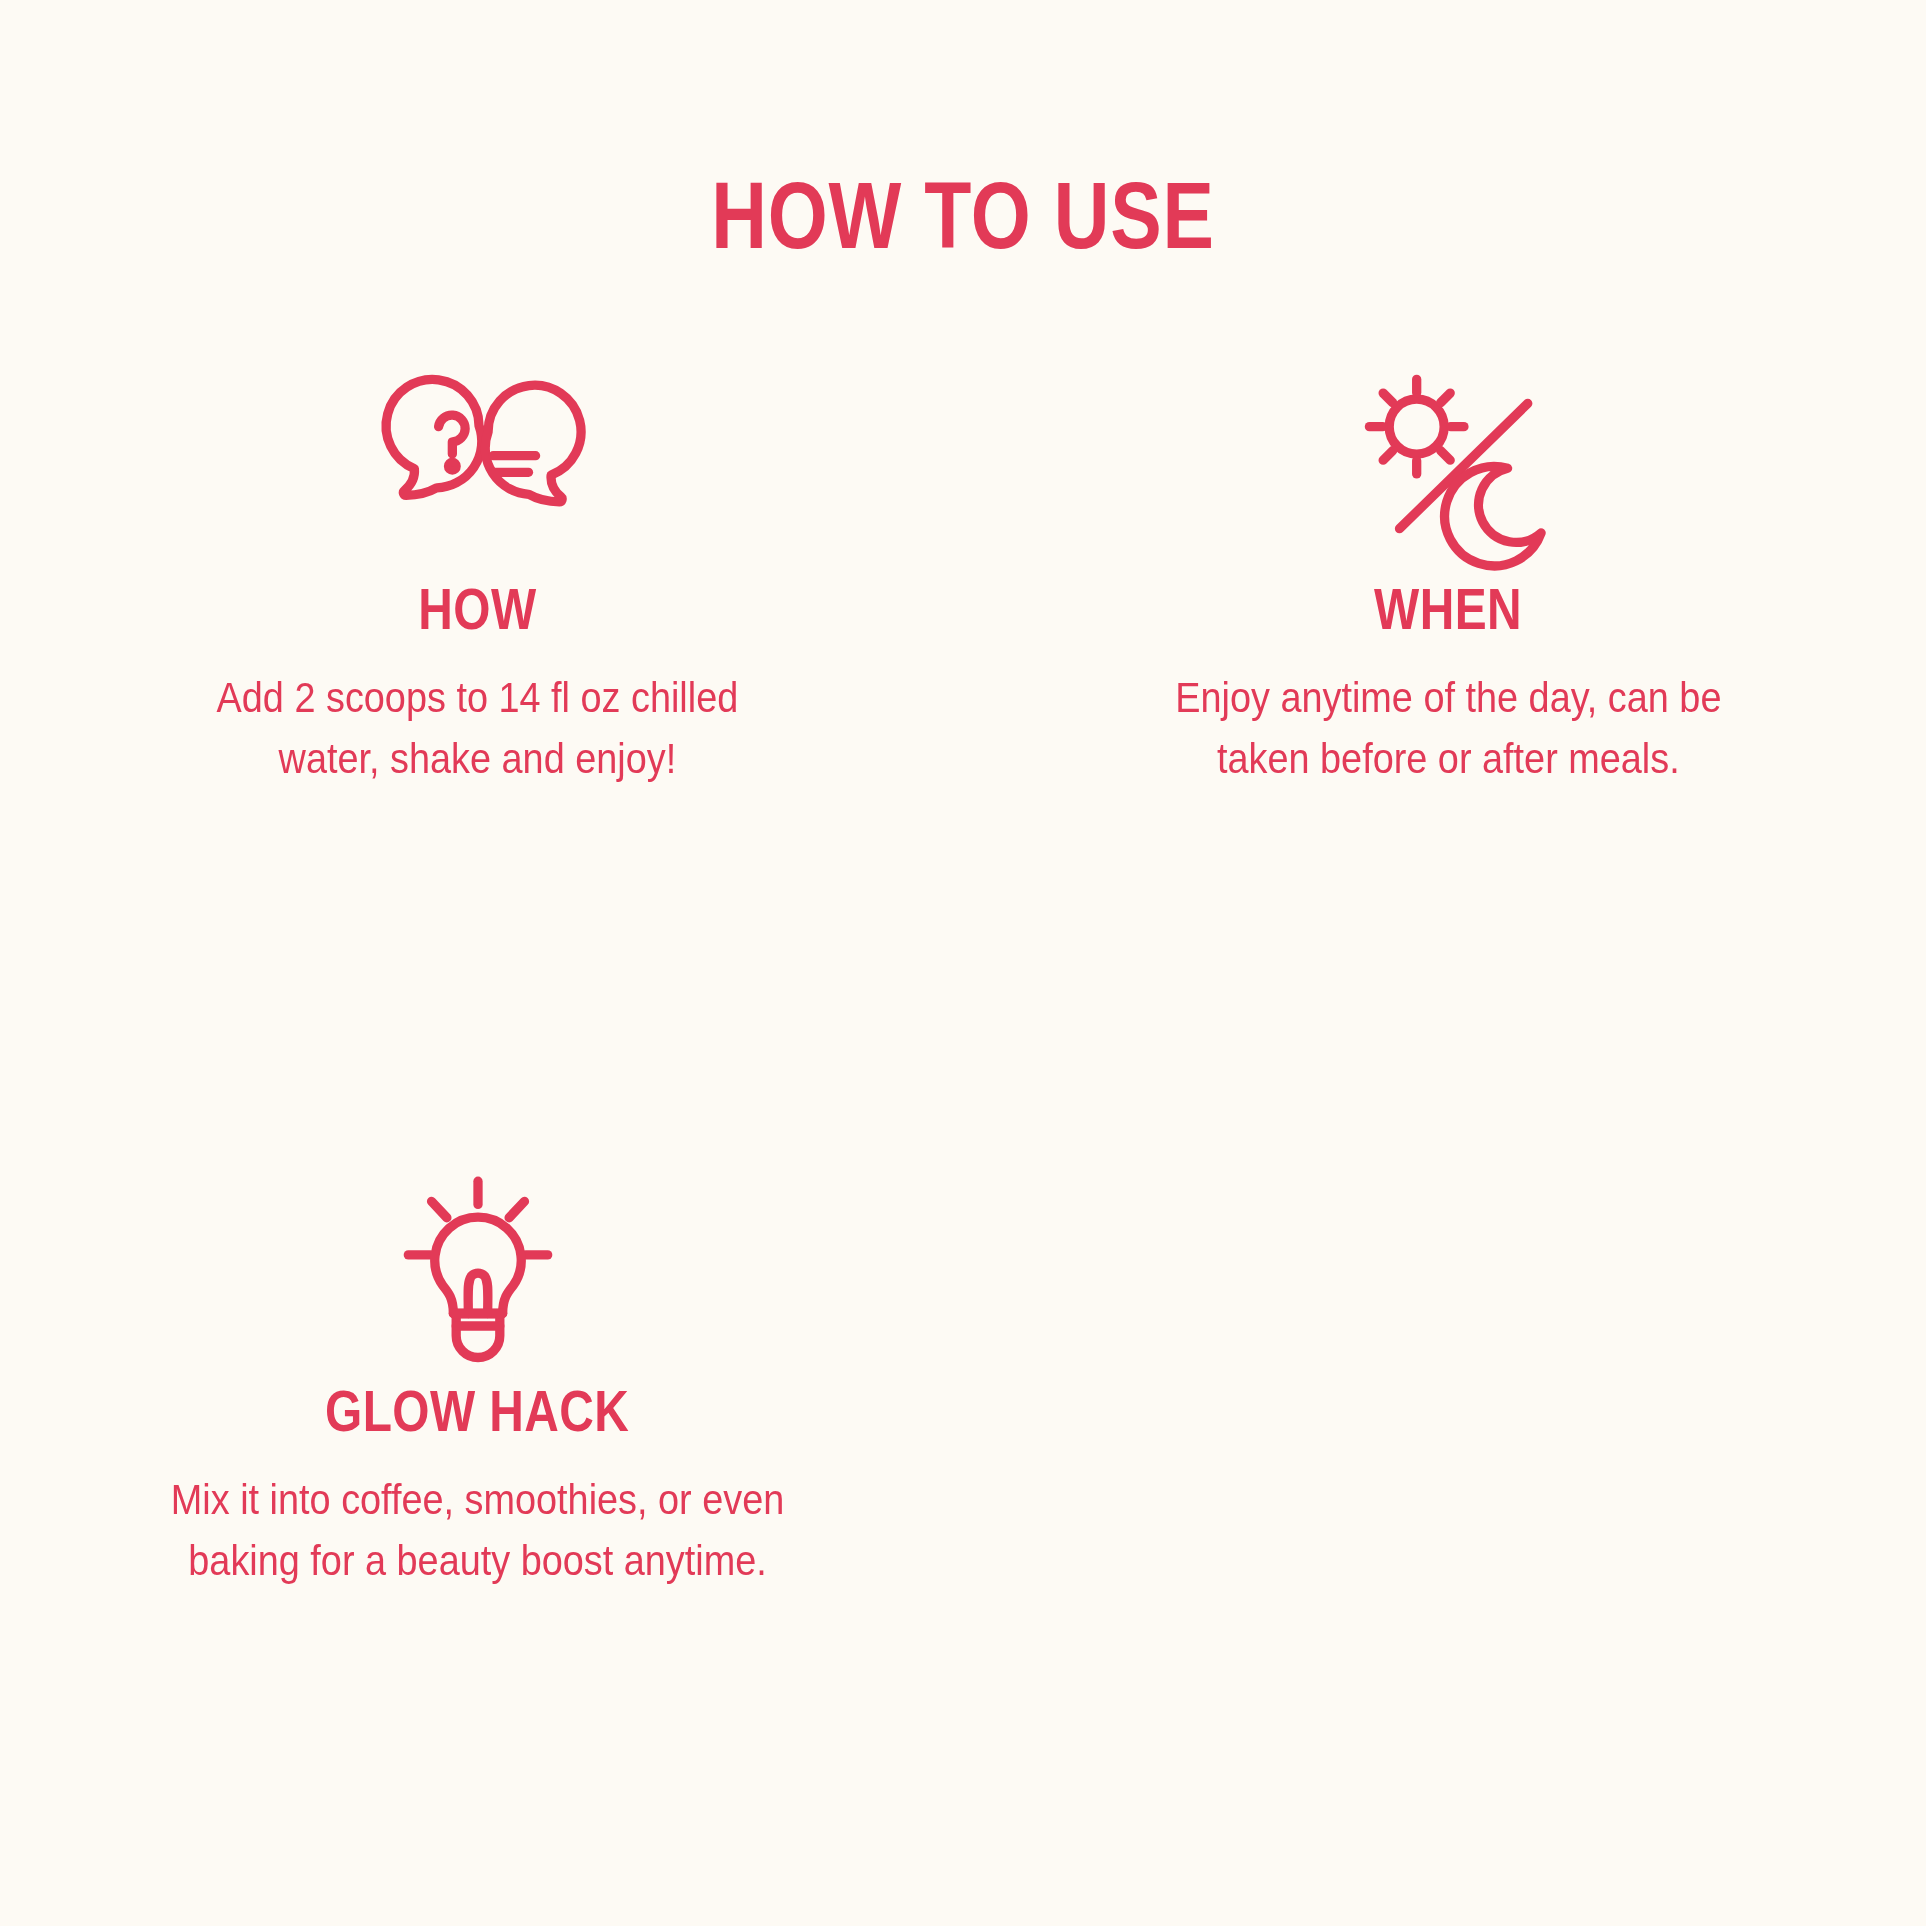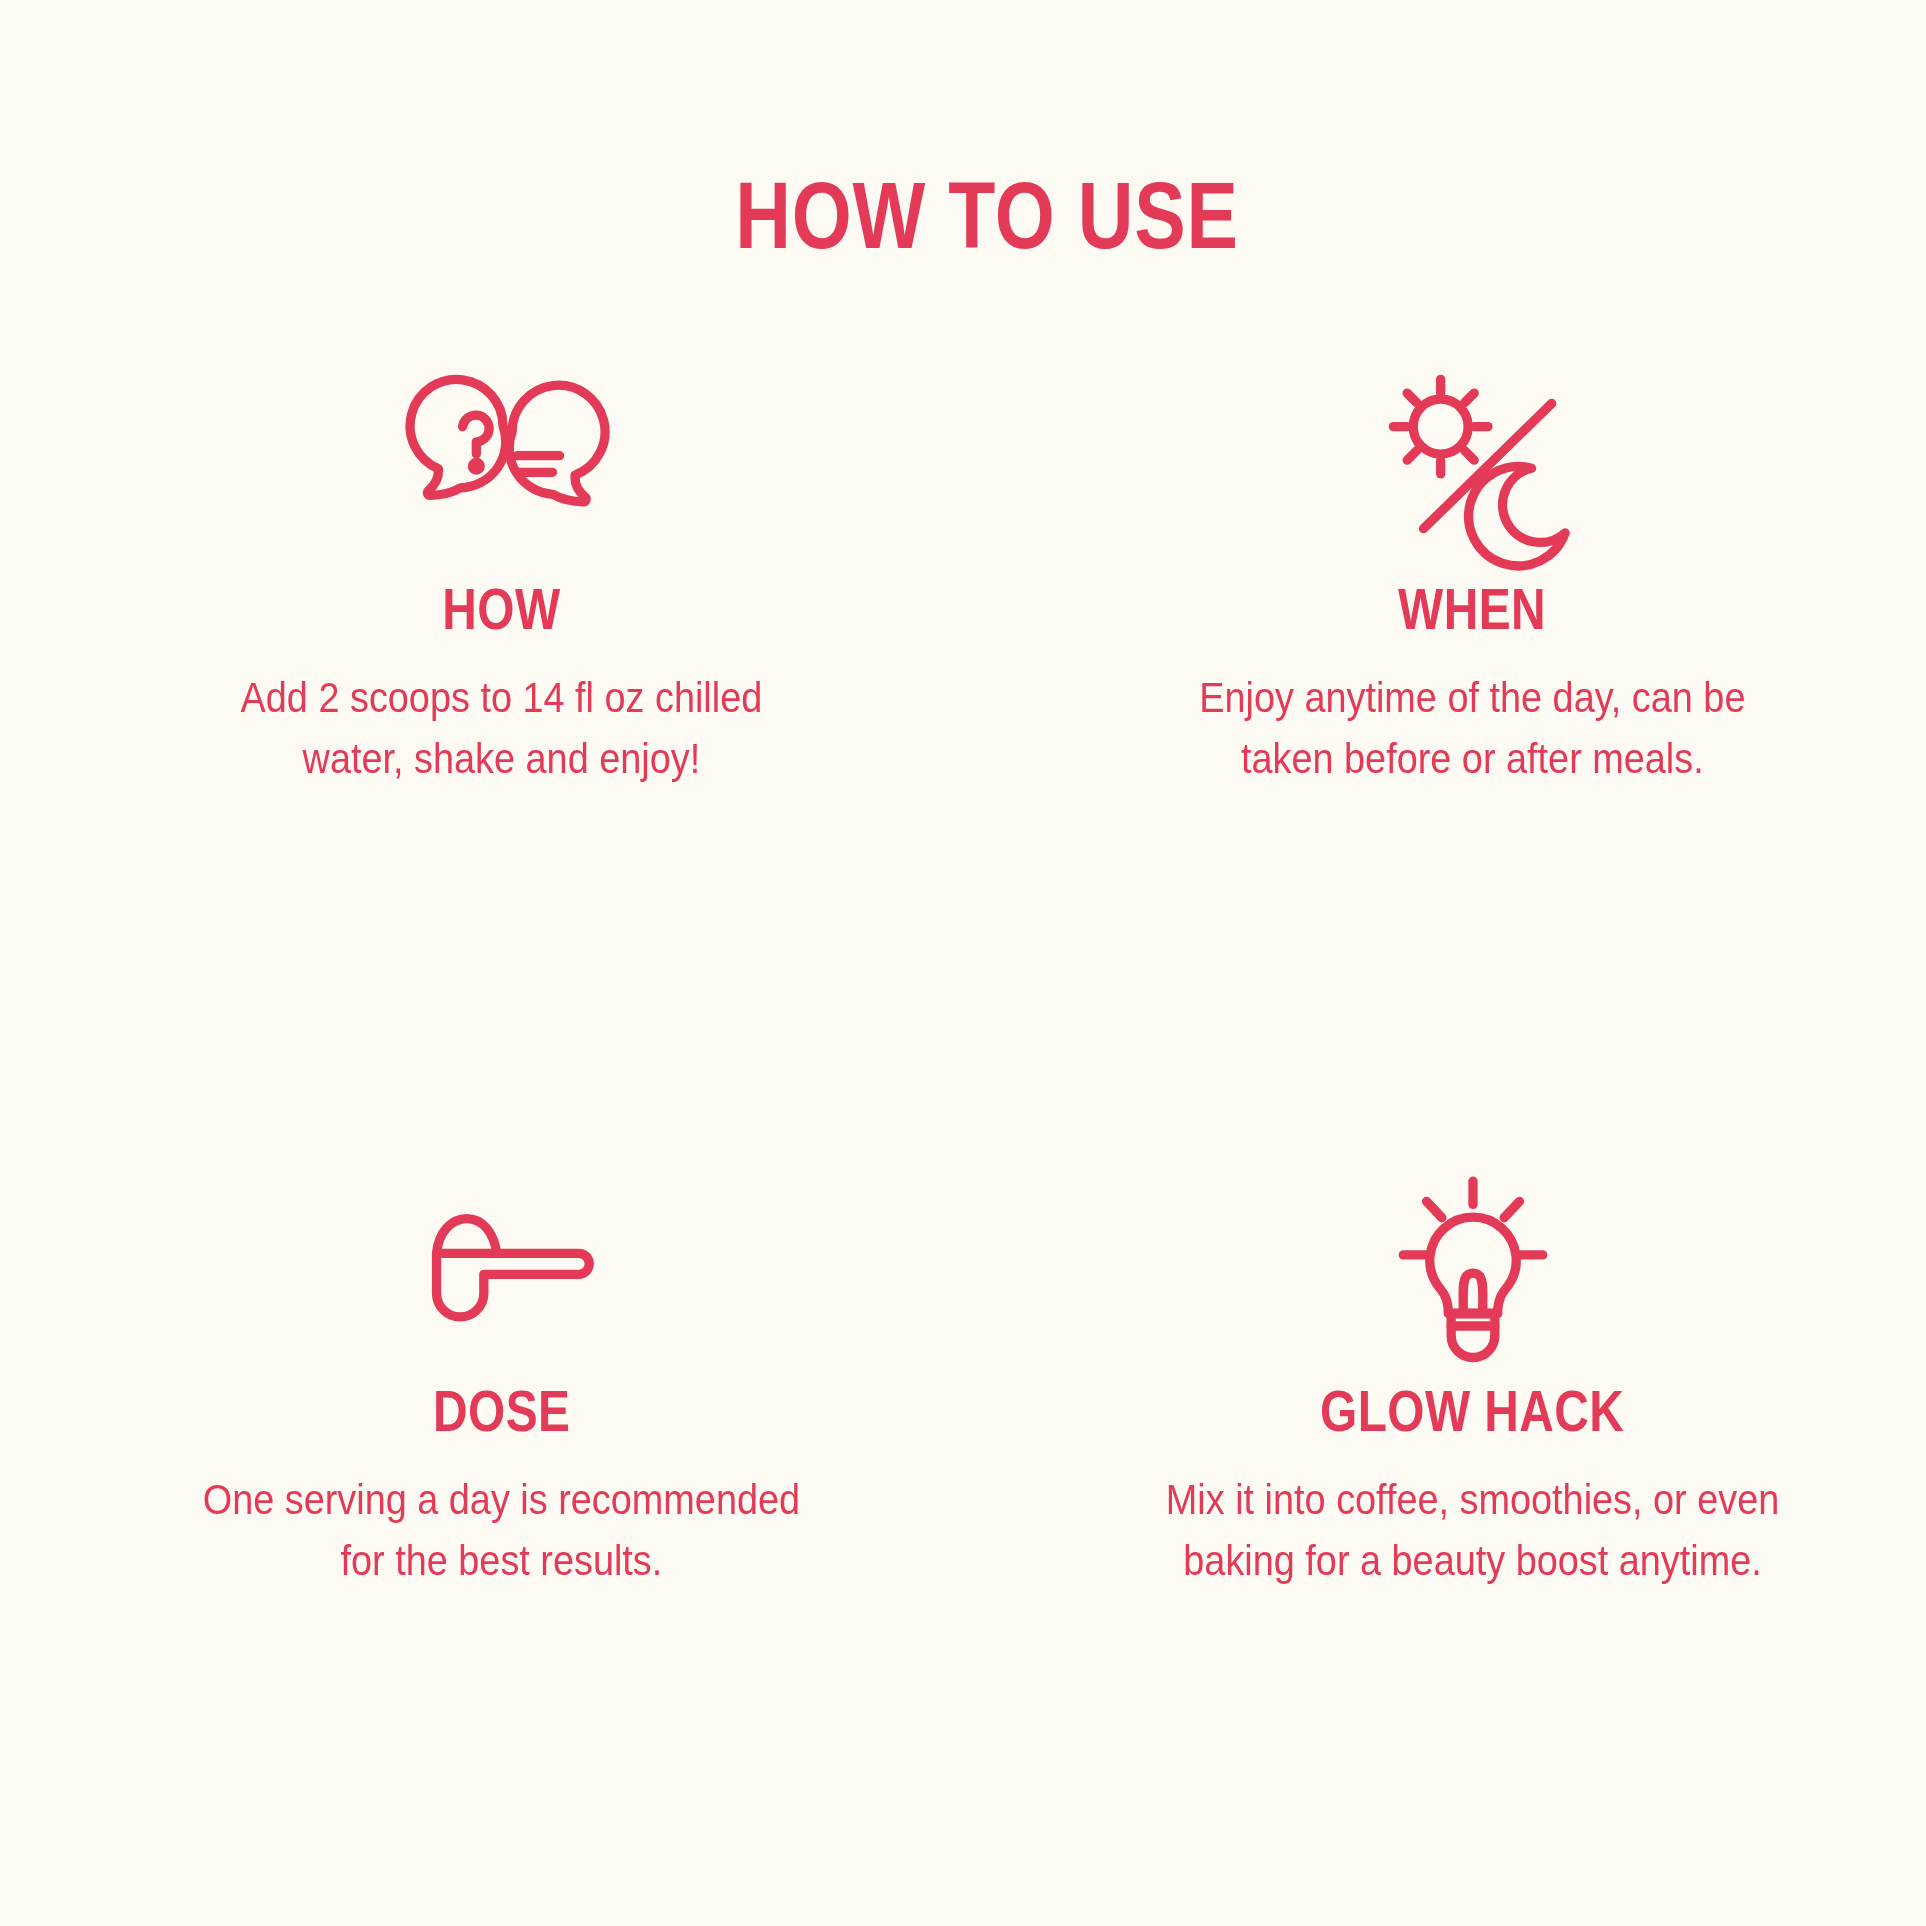--- a/index.html
+++ b/index.html
@@ -16,22 +16,20 @@
   }
 
   .poster {
     position: relative;
     width: 1926px;
     height: 1926px;
     background: #FDFAF4;
     box-sizing: border-box;
     display: flex;
     flex-direction: column;
-    align-items: center;
-    padding-left: 48px;
   }
 
   
   .title-wrap {
     width: 100%;
     text-align: center;
     margin-top: 169px;
     height: 135px;
   }
   .page-title {
@@ -183,43 +181,20 @@
                    a18.6 18.6 0 1 1 -16.6 -32.0 Z"></path>
         </svg>
       </div>
       <div class="card-heading" style="color: rgb(226, 58, 87);">WHEN</div>
       <div class="card-body" style="color: rgb(226, 58, 87);">
         <span class="ln">Enjoy anytime of the day, can be</span>
         <span class="ln">taken before or after meals.</span>
       </div>
     </div>
 
-    <div class="card row2">
-      <div class="icon-box">
-        <svg viewBox="0 0 100 100" xmlns="http://www.w3.org/2000/svg" fill="none" stroke="#E23A57" stroke-width="4.6" stroke-linecap="round" stroke-linejoin="round">
-
-          <path d="M17.6 44.2
-                   C18.6 33.6 25.0 27.0 32.6 27.0
-                   C40.0 27.0 45.9 33.4 47.4 44.2"></path>
-
-          <path d="M17.6 44.2
-                   L88.0 44.2
-                   a5.2 5.2 0 0 1 0 10.4
-                   L41.0 54.6
-                   L41.0 64.0
-                   a11.7 11.7 0 0 1 -23.4 0
-                   Z"></path>
-        </svg>
-      </div>
-      <div class="card-heading" style="color: rgb(226, 58, 87);">DOSE</div>
-      <div class="card-body" style="color: rgb(226, 58, 87);">
-        <span class="ln">One serving a day is recommended</span>
-        <span class="ln">for the best results.</span>
-      </div>
-    </div>
 
     <div class="card row2">
       <div class="icon-box">
         <svg viewBox="0 0 100 100" xmlns="http://www.w3.org/2000/svg" fill="none" stroke="#E23A57" stroke-width="4.6" stroke-linecap="round" stroke-linejoin="round">
 
           <line x1="50" y1="8.5" x2="50" y2="20.0"></line>
           <line x1="27.0" y1="18.5" x2="34.6" y2="26.6"></line>
           <line x1="73.0" y1="18.5" x2="65.4" y2="26.6"></line>
           <line x1="15.5" y1="45.0" x2="26.4" y2="45.0"></line>
           <line x1="84.5" y1="45.0" x2="73.6" y2="45.0"></line>

